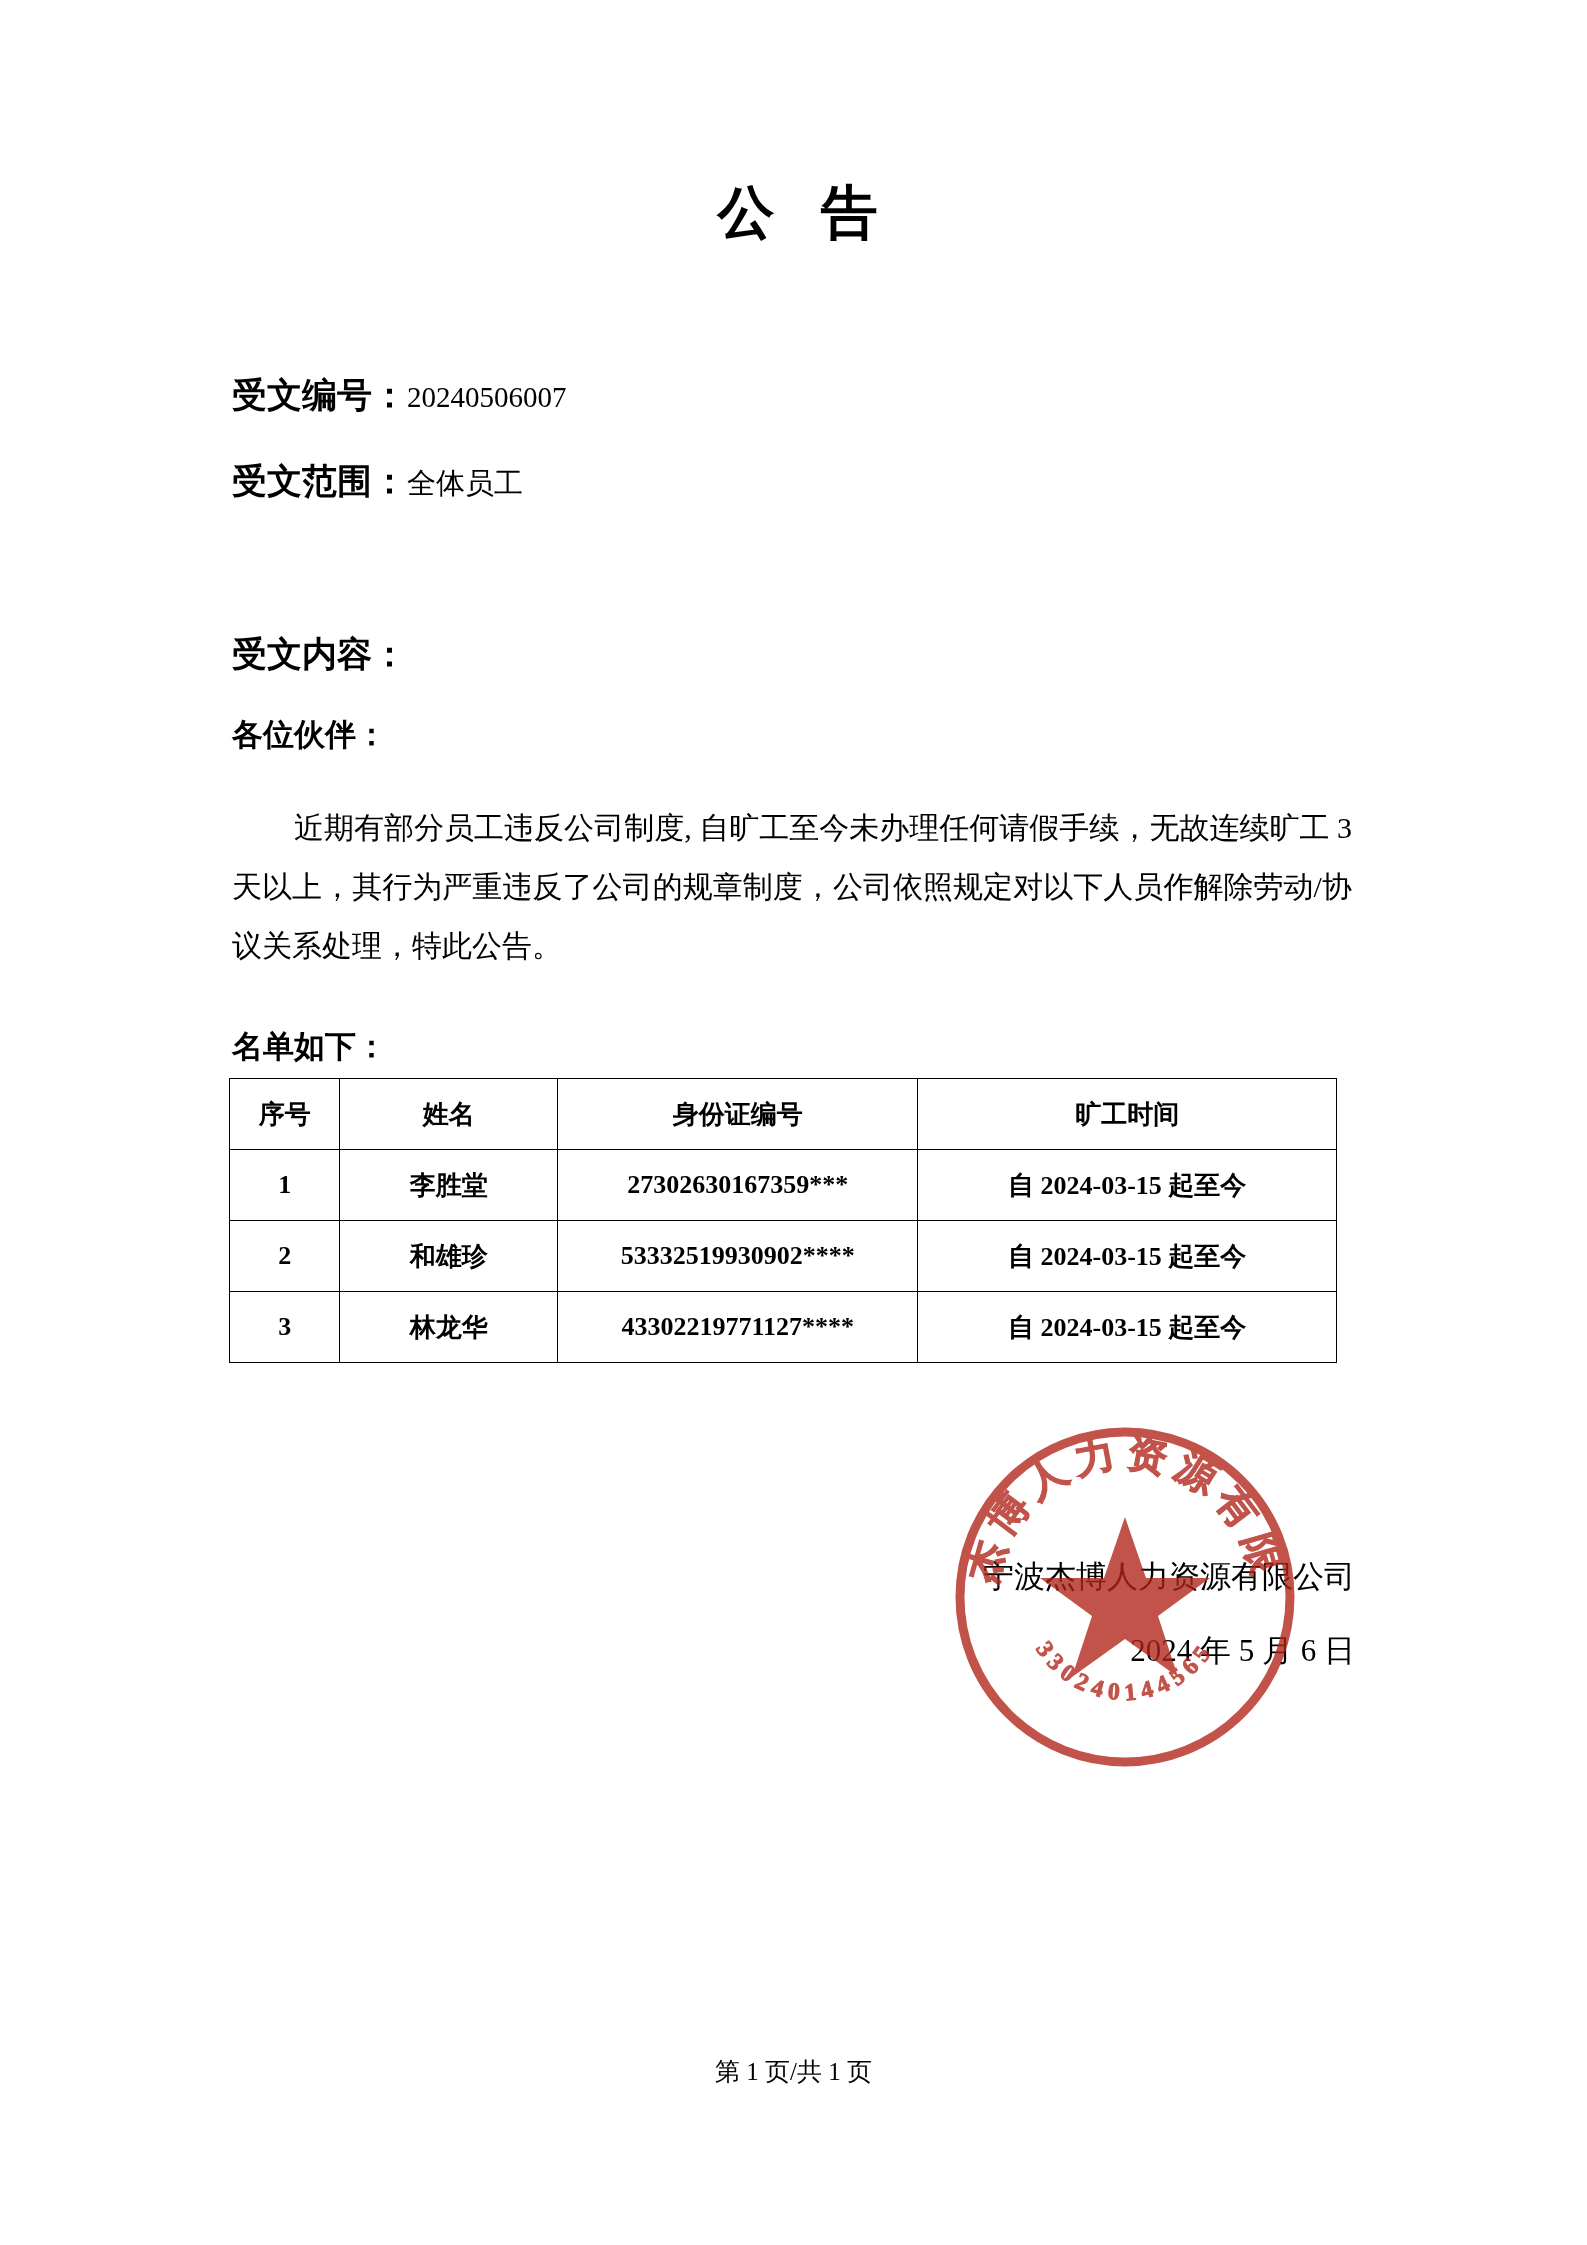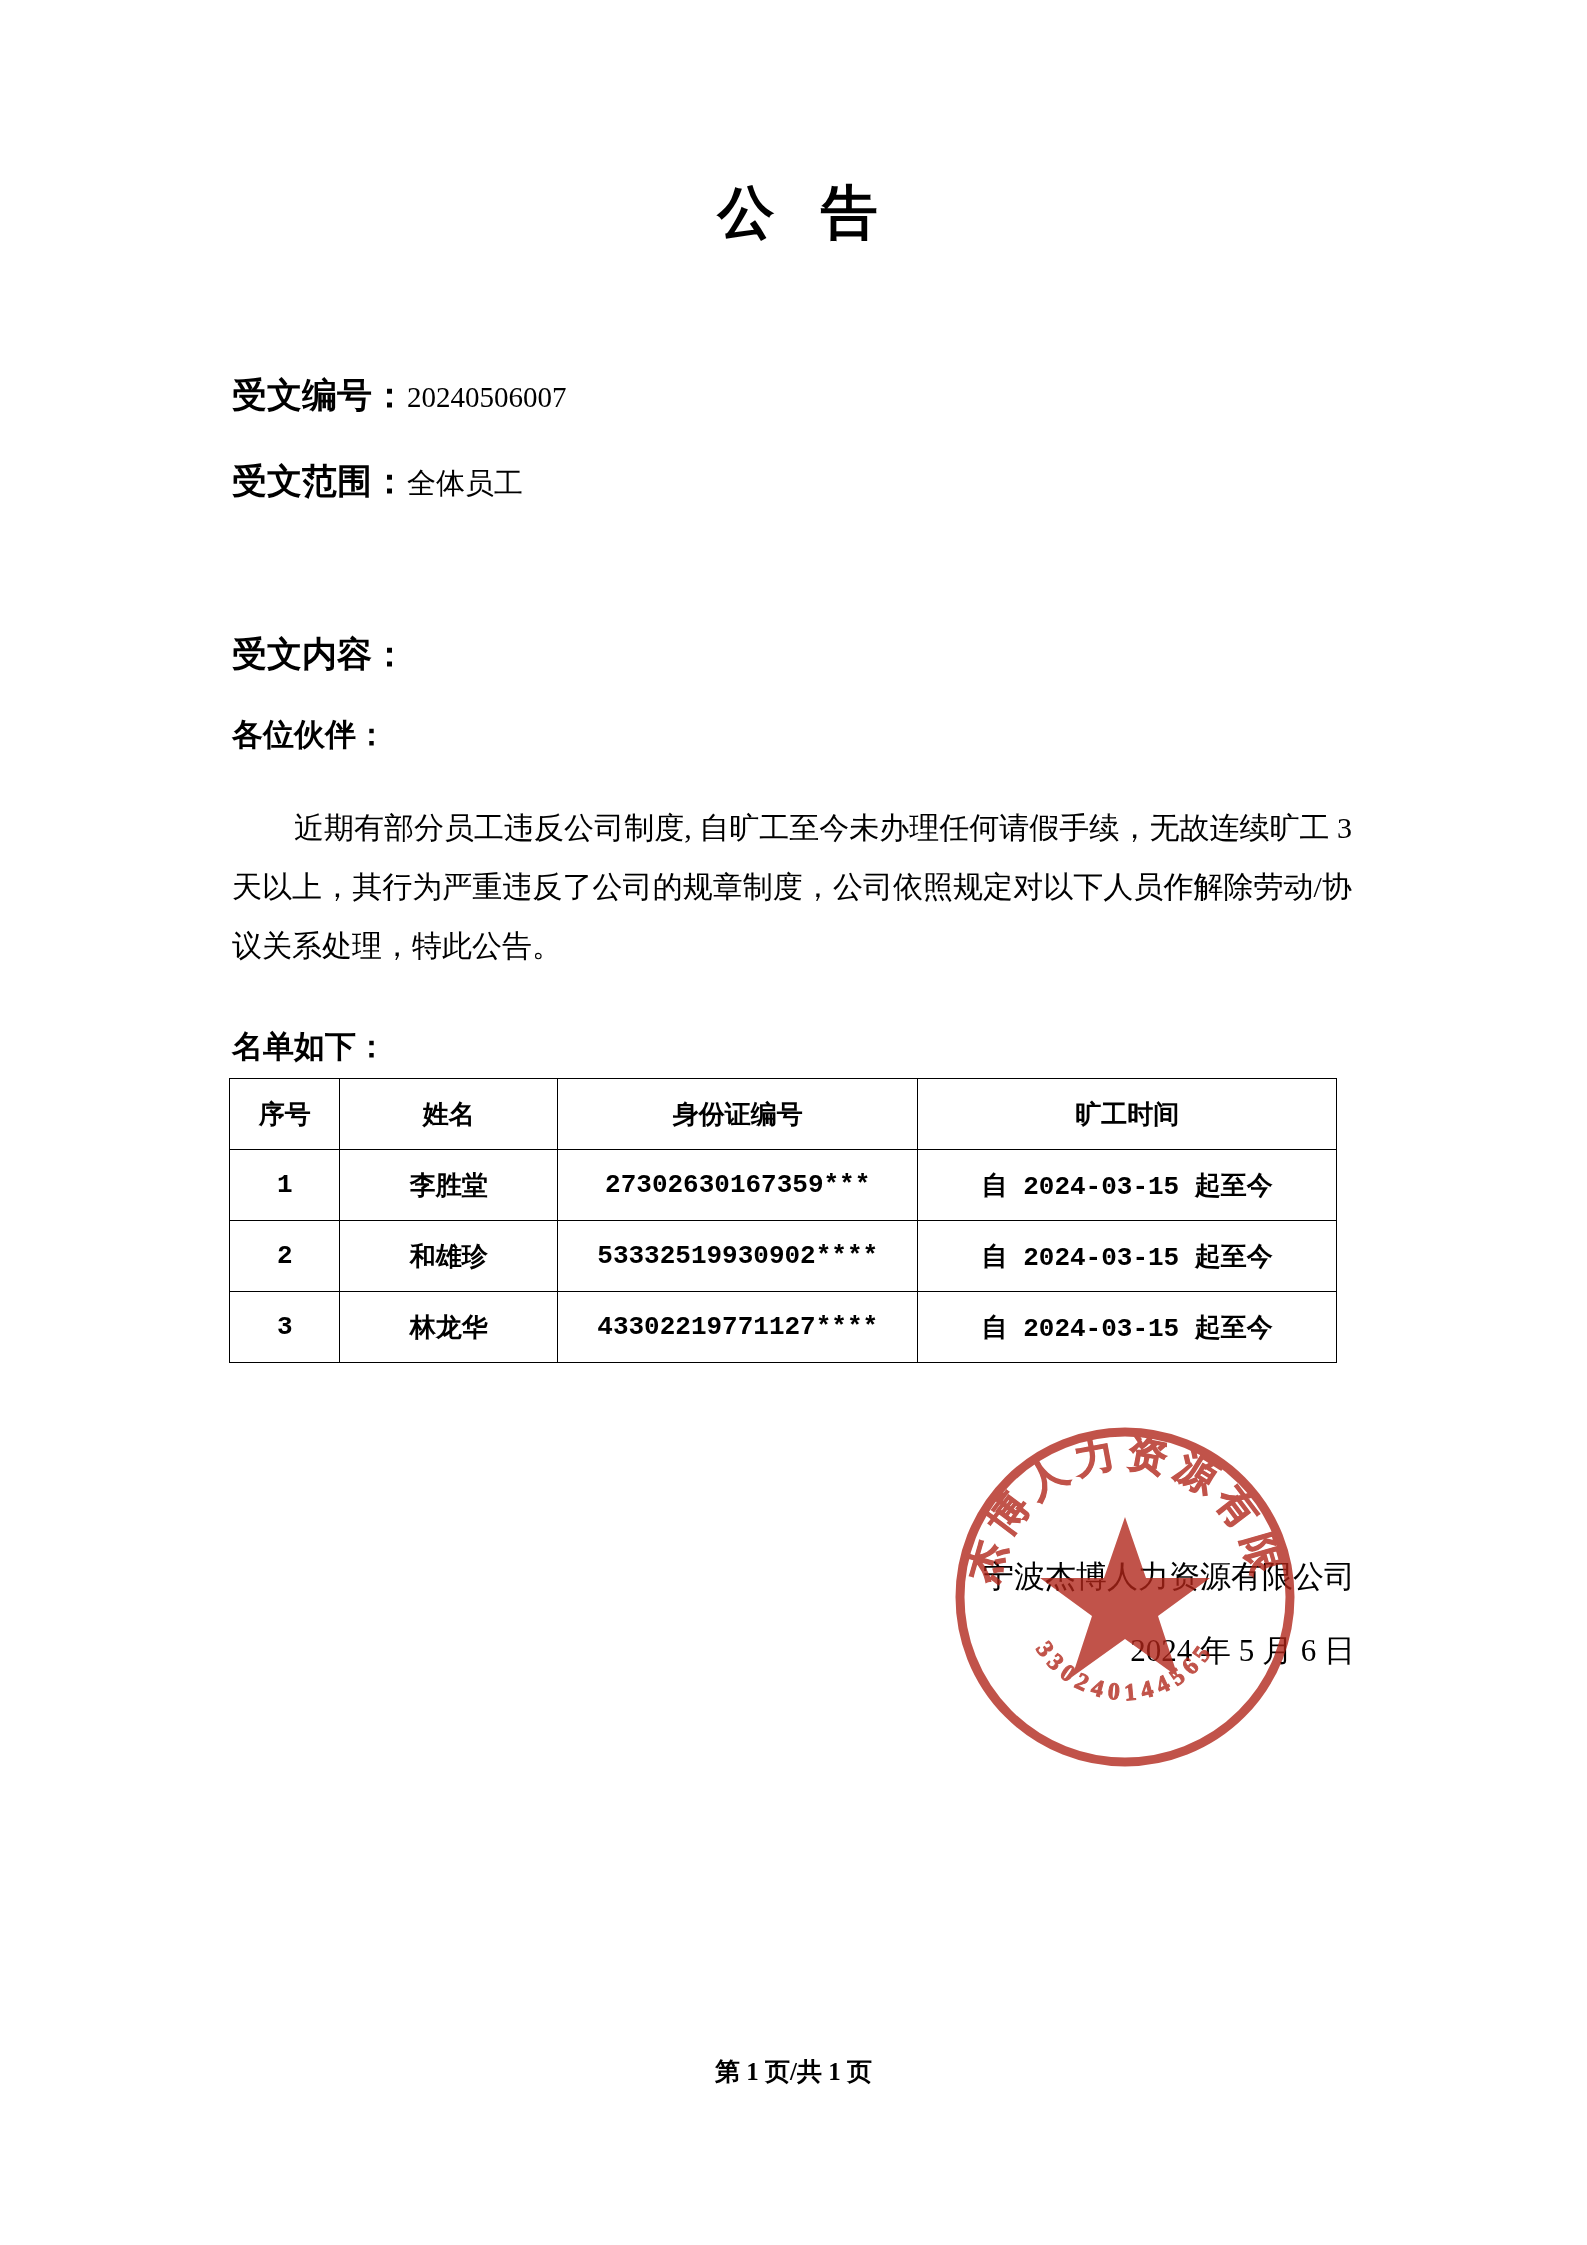--- a/index.html
+++ b/index.html
@@ -77,21 +77,20 @@
     font-size: 31px;
     font-weight: bold;
   }
   table.roster {
     position: absolute;
     left: 229px;
     top: 1078px;
     width: 1108px;
     border-collapse: collapse;
     font-size: 26px;
-    font-family: Liberation Mono, monospace;
   }
   table.roster th, table.roster td {
     border: 1px solid #000;
     text-align: center;
     font-weight: bold;
     height: 70px;
     padding: 0;
   }
   table.roster th.c0, table.roster td.c0 { width: 110px; }
   table.roster th.c1, table.roster td.c1 { width: 218px; }
@@ -123,21 +122,21 @@
     pointer-events: none;
   }
 
   .footer {
     position: absolute;
     left: 0;
     top: 2055px;
     width: 1587px;
     text-align: center;
     font-size: 25px;
-    font-weight: bold;
+    font-weight: normal;
   }
 </style>
 </head>
 <body>
 
 <div class="page">
 
   <div class="doc-title">公  告</div>
 
   <div class="field-row row-1">

